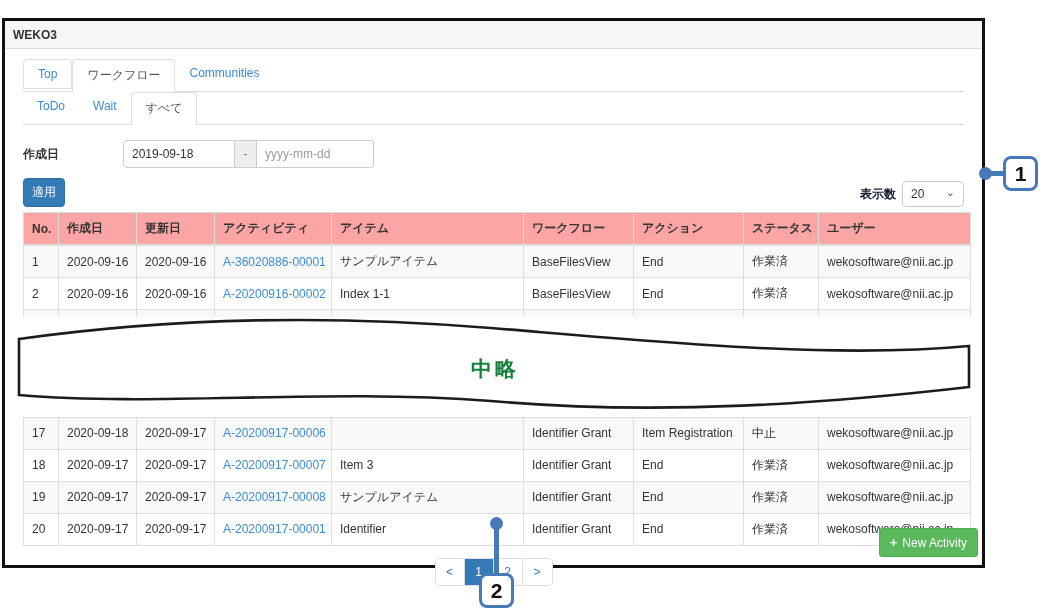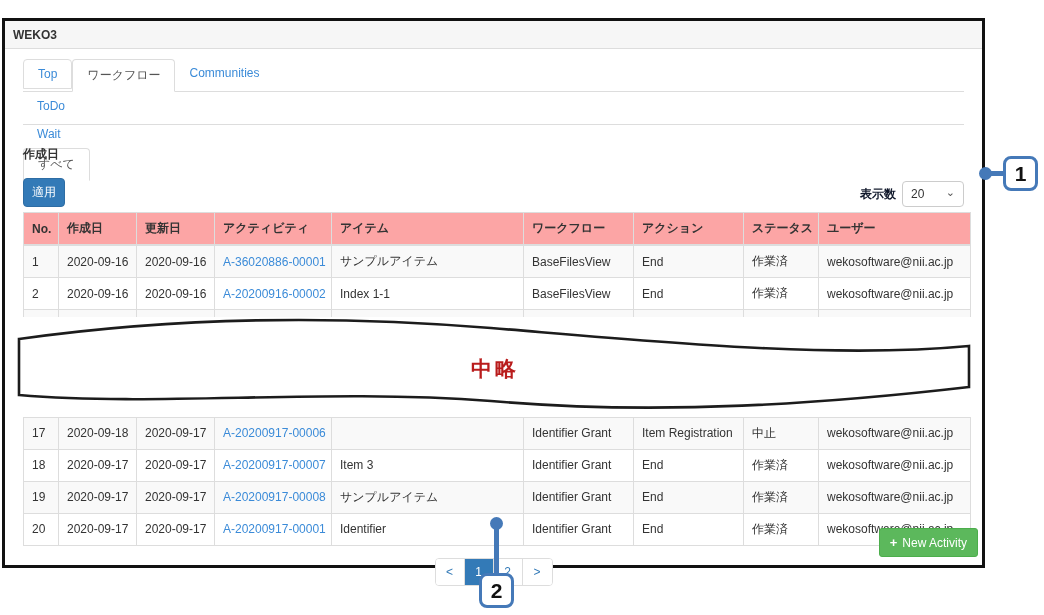--- a/index.html
+++ b/index.html
@@ -9,21 +9,21 @@
 
   
   .panel { position:absolute; left:2px; top:2px; width:983px; height:550px;
     border:3px solid #111; background:#fff; }
   .titlebar { height:28px; background:#f6f6f6; border-bottom:1px solid #ddd;
     display:flex; align-items:center; padding-left:8px; font-weight:bold; color:#333; }
   .content { padding:0 18px; position:relative; }
 
   
   .nav-tabs { display:flex; align-items:flex-start; border-bottom:1px solid #ddd; margin-top:10px; height:33px; }
-  .nav-tabs.second { margin-top:0;flex-direction:column; }
+  .nav-tabs.second { margin-top:0; }
   .tab { padding:7px 14px; color:#3b8bd8; cursor:pointer; white-space:nowrap; }
   .tab.boxed { border:1px solid #ddd; border-radius:4px 4px 0 0; background:#fff; margin-bottom:-1px; }
   .tab.active { color:#555; border:1px solid #ddd; border-bottom:1px solid #fff;
     border-radius:4px 4px 0 0; background:#fff; margin-bottom:-1px; }
   .caret-glyph { font-size:10px; margin-left:2px; }
 
   
   .filter-row { display:flex; align-items:center; margin-top:14px; height:30px; }
   .filter-label { font-weight:bold; color:#333; width:100px; }
   .date-group { display:flex; align-items:stretch; height:28px; }
@@ -53,21 +53,21 @@
   td a.activity-link { color:#3b8bd8; text-decoration:none; cursor:pointer; }
   .col-no{width:35px}.col-cd{width:78px}.col-ud{width:78px}.col-act{width:117px}
   .col-item{width:192px}.col-wf{width:110px}.col-acn{width:110px}.col-st{width:75px}.col-us{width:152px}
   tr.stub td { padding:0; height:7px; border-bottom:none; }
   .lower-table { margin-top:0; }
 
   
   .wave-wrap { position:relative; height:102px; margin-top:-2px; z-index:5; }
   .wave-wrap svg { position:absolute; left:-12px; top:-4px; }
   .wave-label { position:absolute; left:3px; right:0; top:40px; text-align:center;
-    font-size:21px; font-weight:bold; letter-spacing:3px; color:#b91c1c; z-index:6; }
+    font-size:21px; font-weight:bold; letter-spacing:3px; color:#15803d; z-index:6; }
 
   
   .pager-row { display:flex; justify-content:center; margin-top:12px; }
   .pager { display:flex; border-radius:4px; overflow:hidden; border:1px solid #ddd; }
   .page-item { min-width:29px; height:26px; display:flex; align-items:center; justify-content:center;
     color:#337ab7; border-right:1px solid #ddd; background:#fff; cursor:pointer; padding:0 6px; }
   .page-item:last-child { border-right:none; }
   .page-item.active { background:#337ab7; color:#fff; }
 
   
@@ -121,20 +121,25 @@
         <div class="tab">
           <span>Wait</span>
         </div>
         <div class="tab active">
           <span>すべて</span>
         </div>
       </div>
 
       <div class="filter-row">
         <div class="filter-label">作成日</div>
+        <div class="date-group">
+          <input class="date-input" type="text" value="2019-09-18" style="">
+          <div class="date-addon">-</div>
+          <input class="date-input to" type="text" placeholder="yyyy-mm-dd" style="">
+        </div>
       </div>
 
       <div class="toolbar">
         <button class="btn-apply">適用</button>
         <div class="display-count">
           <span class="lbl">表示数</span>
           <div class="select-box">
             <span>20</span>
             <span class="chev">⌄</span>
           </div>

